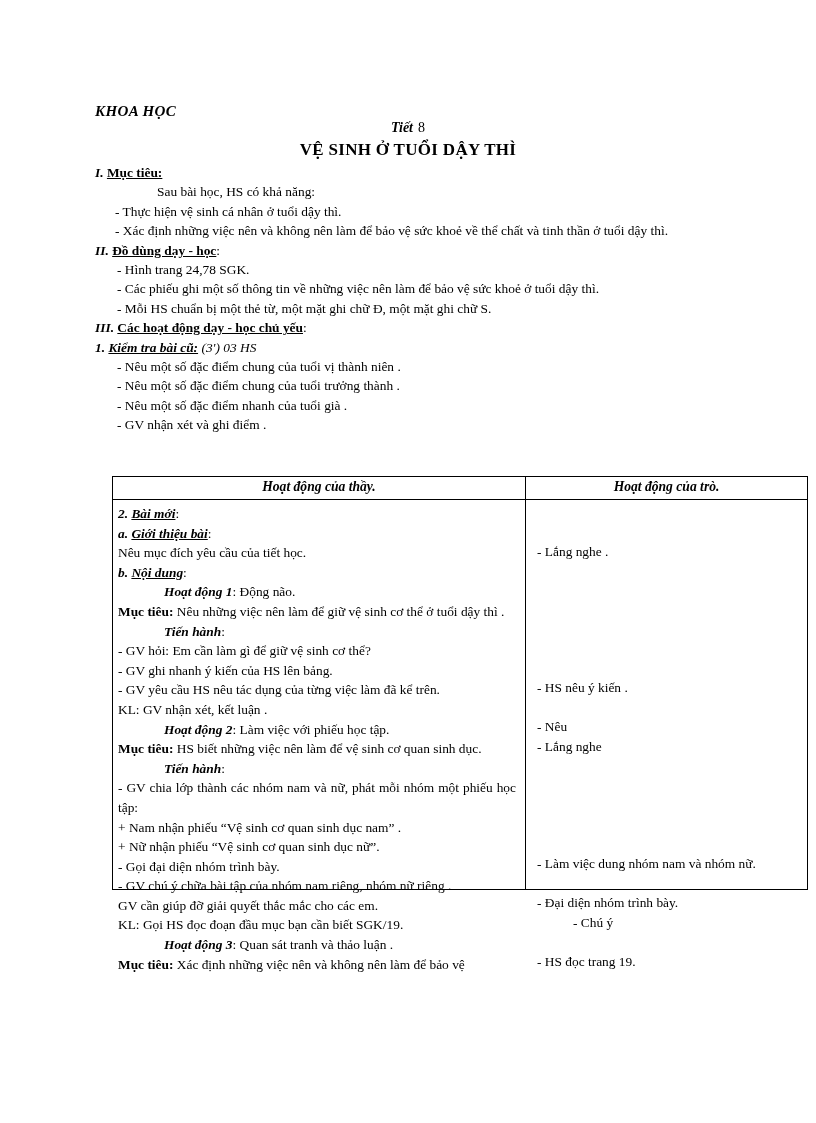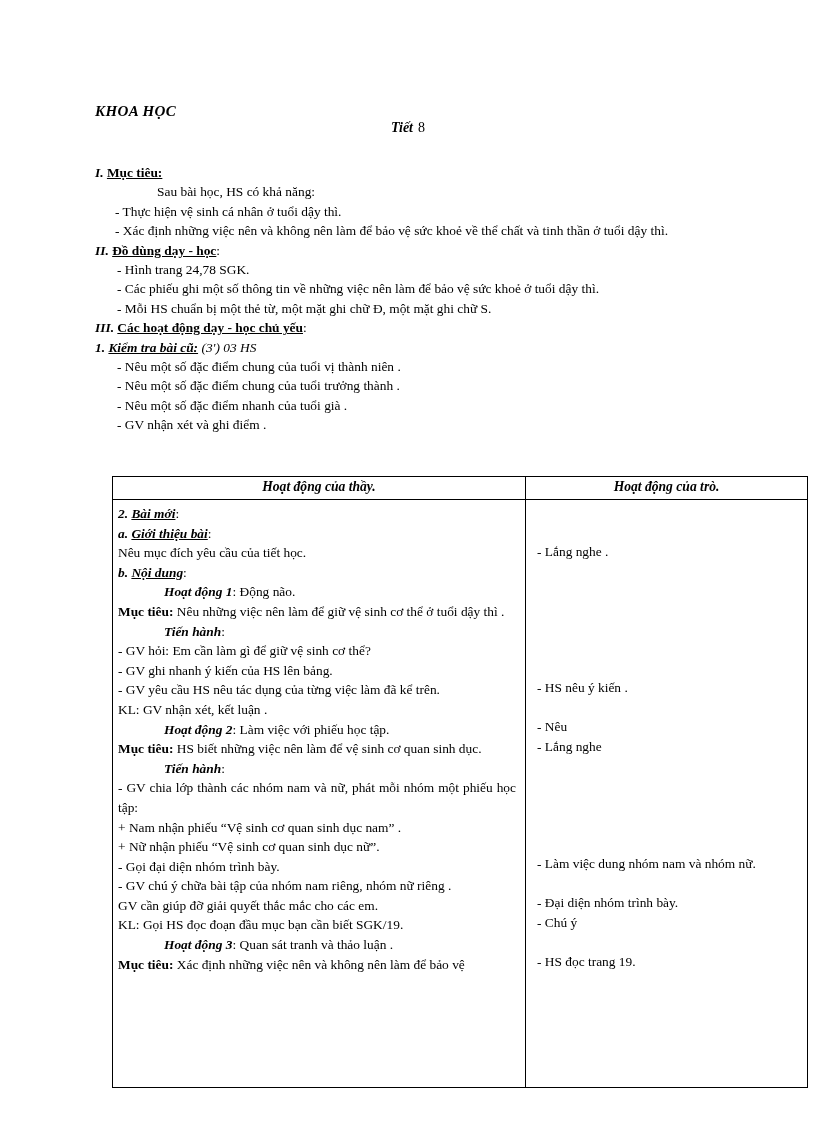--- a/index.html
+++ b/index.html
@@ -91,21 +91,21 @@
     text-justify: inter-word;
   }
   .ital { font-style: italic; }
 
   
   .tbl {
     position: absolute;
     left: 112px;
     top: 476px;
     width: 696px;
-    height: 612px;
+    height: 414px;
     border: 1px solid #000;
     box-sizing: border-box;
   }
   .tbl-header {
     position: relative;
     height: 23px;
     border-bottom: 1px solid #000;
     box-sizing: border-box;
   }
   .th-left, .th-right {
@@ -166,20 +166,21 @@
 <body>
 
 <div class="page">
 
   <div class="subject">KHOA HỌC</div>
 
   <div class="tiet-line">
     <span class="tiet-word">Tiết</span><span class="tiet-num">8</span>
   </div>
 
+  <div class="main-title">VỆ SINH Ở TUỔI DẬY THÌ</div>
 
   <div class="body-area">
 
     <div class="ln sec-head">
       <span class="sec-num">I.</span>
       <span class="sec-title">Mục tiêu:</span>
     </div>
 
     <div class="ln indent1">Sau bài học, HS có khả năng:</div>
     <div class="ln indent-c">- Thực hiện vệ sinh cá nhân ở tuổi dậy thì.</div>
@@ -243,18 +244,18 @@
         <div class="ln"><span class="bi">Hoạt động 3</span><span>: Quan sát tranh và thảo luận .</span></div>
         <div class="ln just"><span class="b">Mục tiêu:</span><span>  Xác định những việc nên và không nên làm để bảo vệ</span></div>
       </div>
     <div class="col-right">
         <div class="rrow" style="top: 42px;">- Lắng nghe .</div>
         <div class="rrow" style="top: 178px;">- HS nêu ý kiến .</div>
         <div class="rrow" style="top: 217px;">- Nêu</div>
         <div class="rrow" style="top: 237px;">- Lắng nghe</div>
         <div class="rrow" style="top: 354px;">- Làm việc dung nhóm nam và nhóm nữ.</div>
         <div class="rrow" style="top: 393px;">- Đại diện nhóm trình bày.</div>
-        <div class="rrow" style="top: 413px;">- Chú ý</div>
+        <div class="rrow" style="top: 413px; margin-left: 36px;">- Chú ý</div>
         <div class="rrow" style="top: 452px;">- HS đọc trang 19.</div>
       </div>
   </div>
 
 </div>
 
 </body></html>

